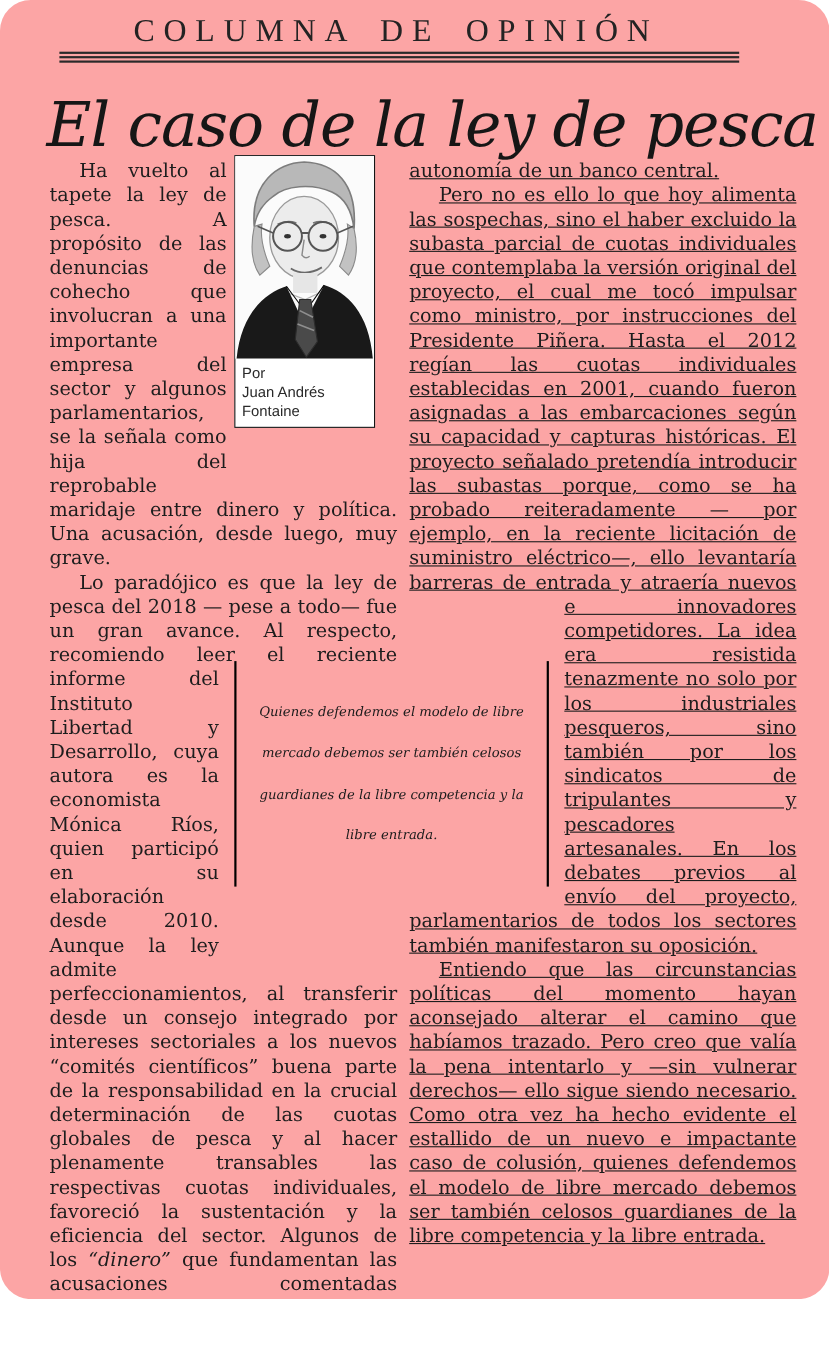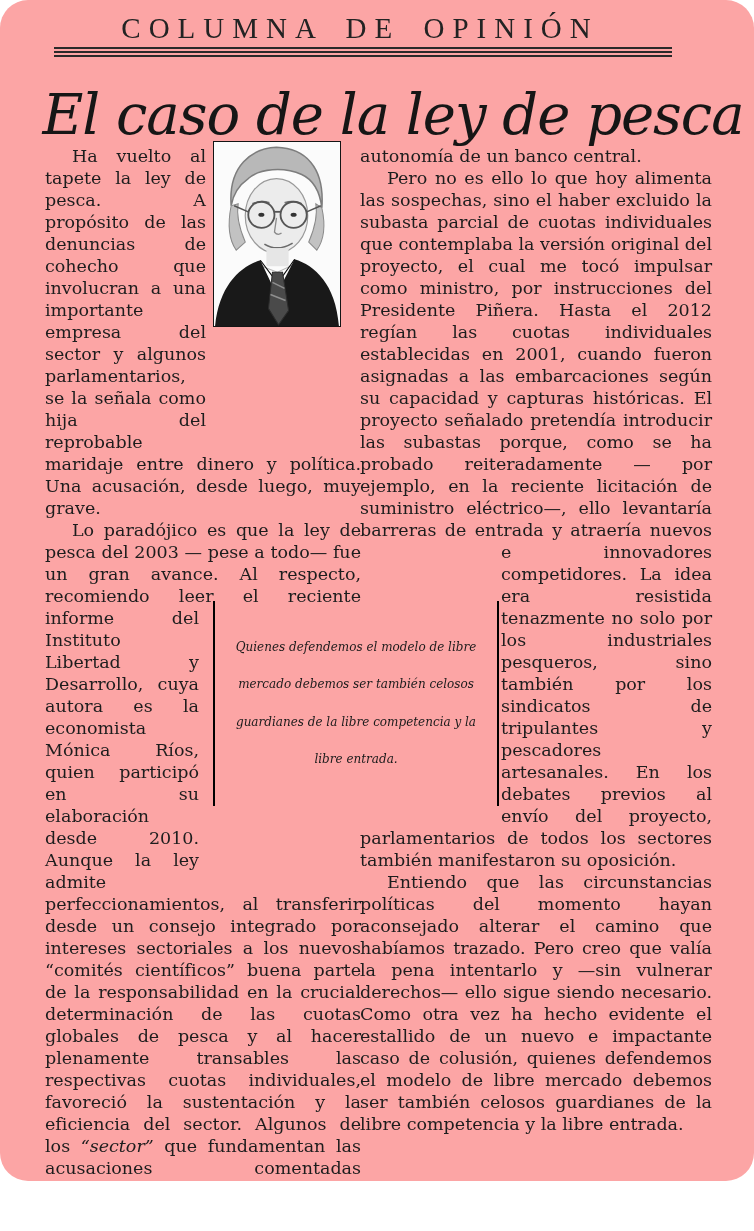--- a/index.html
+++ b/index.html
@@ -49,21 +49,21 @@
   
   .col {
     position: absolute;
     top: 145px;
     font-size: 17.5px;
     line-height: 22px;
     text-align: justify;
     color: #1d1d1d;
   }
   .col-left  { left: 45px;  width: 316px; }
-  .col-right { left: 360px; width: 352px; }
+  .col-right { left: 372px; width: 352px; text-decoration: underline; }
   .para { margin: 0; }
   .indent { text-indent: 27px; }
   .ital { font-style: italic; }
 
   
   .photo-spacer { float: right; width: 155px; height: 288px; }
   .pq-spacer-right { float: right; width: 162px; height: 286px; }
   .pq-spacer-left  { float: left;  width: 141px; height: 286px; }
 
   
@@ -172,29 +172,34 @@
 
         <path d="M1,184 C5,142 27,124 46,118 L62,152 L80,117 C100,123 121,142 124,184 Z" fill="#191919"></path>
         <path d="M46,118 L58,134" stroke="#000" stroke-width="1"></path>
         <path d="M80,117 L68,134" stroke="#000" stroke-width="1"></path>
 
         <path d="M58,130 L68,130 L74,168 L64,182 L54,166 Z" fill="#4a4a4a" stroke="#2c2c2c" stroke-width="1"></path>
         <line x1="58" y1="140" x2="70" y2="146" stroke="#8f8f8f" stroke-width="1.5"></line>
         <line x1="56" y1="152" x2="71" y2="158" stroke="#8f8f8f" stroke-width="1.5"></line>
       </svg>
     </span>
+    <div class="byline">
+      <span>Por</span>
+      <span>Juan Andrés</span>
+      <span>Fontaine</span>
+    </div>
   </div>
 
   <div class="col col-left">
     <p class="para indent"><span class="photo-spacer"></span><span>Ha vuelto al tapete la ley de pesca. A propósito de las denuncias de cohecho que involucran a una importante empresa del sector y algunos parlamentarios, se la señala como hija del reprobable maridaje entre dinero y política. Una acusación, desde luego, muy grave.</span></p>
     <p class="para indent">
-      <span>Lo paradójico es que la ley de pesca del 2003 — pese a todo— fue un gran avance. Al respecto, recomiendo leer el reciente informe del</span>
+      <span>Lo paradójico es que la ley de pesca del 2018 — pese a todo— fue un gran avance. Al respecto, recomiendo leer el reciente informe del</span>
       <span class="pq-spacer-right"></span>
       <span>Instituto Libertad y Desarrollo, cuya autora es la economista Mónica Ríos, quien participó en su elaboración desde 2010. Aunque la ley admite perfeccionamientos, al transferir desde un consejo integrado por intereses sectoriales a los nuevos “comités científicos” buena parte de la responsabilidad en la crucial determinación de las cuotas globales de pesca y al hacer plenamente transables las respectivas cuotas individuales, favoreció la sustentación y la eficiencia del sector. Algunos de los</span>
-      <span class="ital">“sector”</span>
+      <span class="ital">“dinero”</span>
       <span>que fundamentan las acusaciones comentadas corresponden precisamente al esquema de administración pesquera discrecional y politizado que la nueva ley en parte corrigió. Quedó en el tintero, sin embargo, la idea original de darle a la nueva institucionalidad pesquera algo así como la solvencia y</span>
     </p>
   </div>
 
   <div class="col col-right">
     <p class="para">autonomía de un banco central.</p>
     <p class="para indent">
       <span>Pero no es ello lo que hoy alimenta las sospechas, sino el haber excluido la subasta parcial de cuotas individuales que contemplaba la versión original del proyecto, el cual me tocó impulsar como ministro, por instrucciones del Presidente Piñera. Hasta el 2012 regían las cuotas individuales establecidas en 2001, cuando fueron asignadas a las embarcaciones según su capacidad y capturas históricas. El proyecto señalado pretendía introducir las subastas porque, como se ha probado reiteradamente — por ejemplo, en la reciente licitación de suministro eléctrico—, ello levantaría barreras de entrada y atraería nuevos e innovadores</span>
       <span class="pq-spacer-left"></span>
       <span>competidores. La idea era resistida tenazmente no solo por los industriales pesqueros, sino también por los sindicatos de tripulantes y pescadores artesanales. En los debates previos al envío del proyecto, parlamentarios de todos los sectores también manifestaron su oposición.</span>

